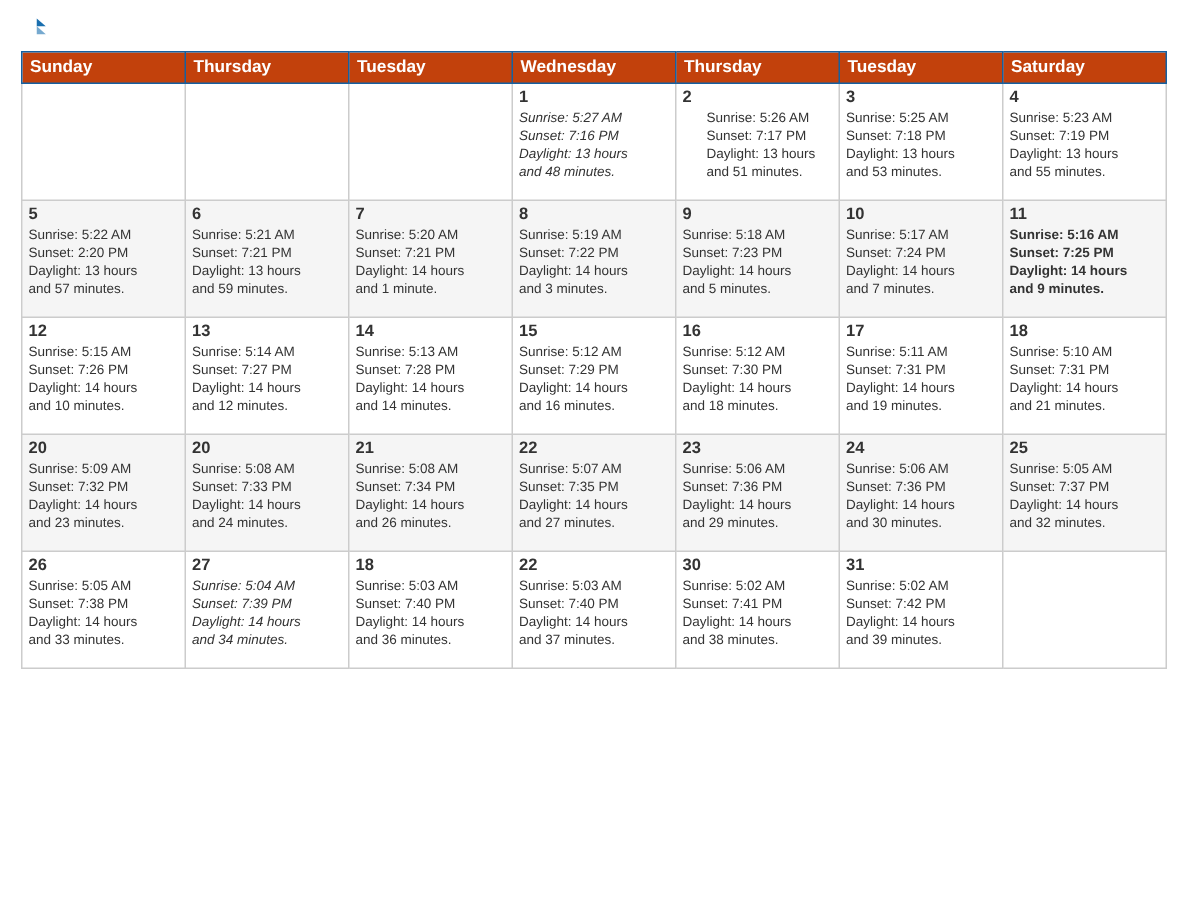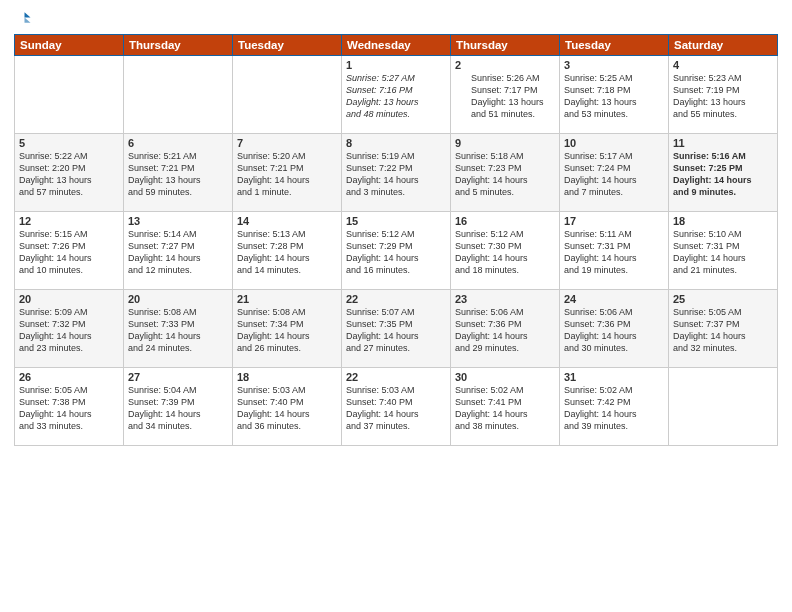--- a/index.html
+++ b/index.html
@@ -317,21 +317,21 @@
         <tr>
           <td>
             <span class="day-num">26</span>
             <div class="day-info" style="white-space: pre-line;">Sunrise: 5:05 AM
 Sunset: 7:38 PM
 Daylight: 14 hours
 and 33 minutes.</div>
           </td>
           <td>
             <span class="day-num">27</span>
-            <div class="day-info" style="white-space: pre-line;">Sunrise: 5:04 AM
+            <div class="day-info" style="white-space: pre-line; font-style: italic;">Sunrise: 5:04 AM
 Sunset: 7:39 PM
 Daylight: 14 hours
 and 34 minutes.</div>
           </td>
           <td>
             <span class="day-num">18</span>
             <div class="day-info" style="white-space: pre-line;">Sunrise: 5:03 AM
 Sunset: 7:40 PM
 Daylight: 14 hours
 and 36 minutes.</div>

